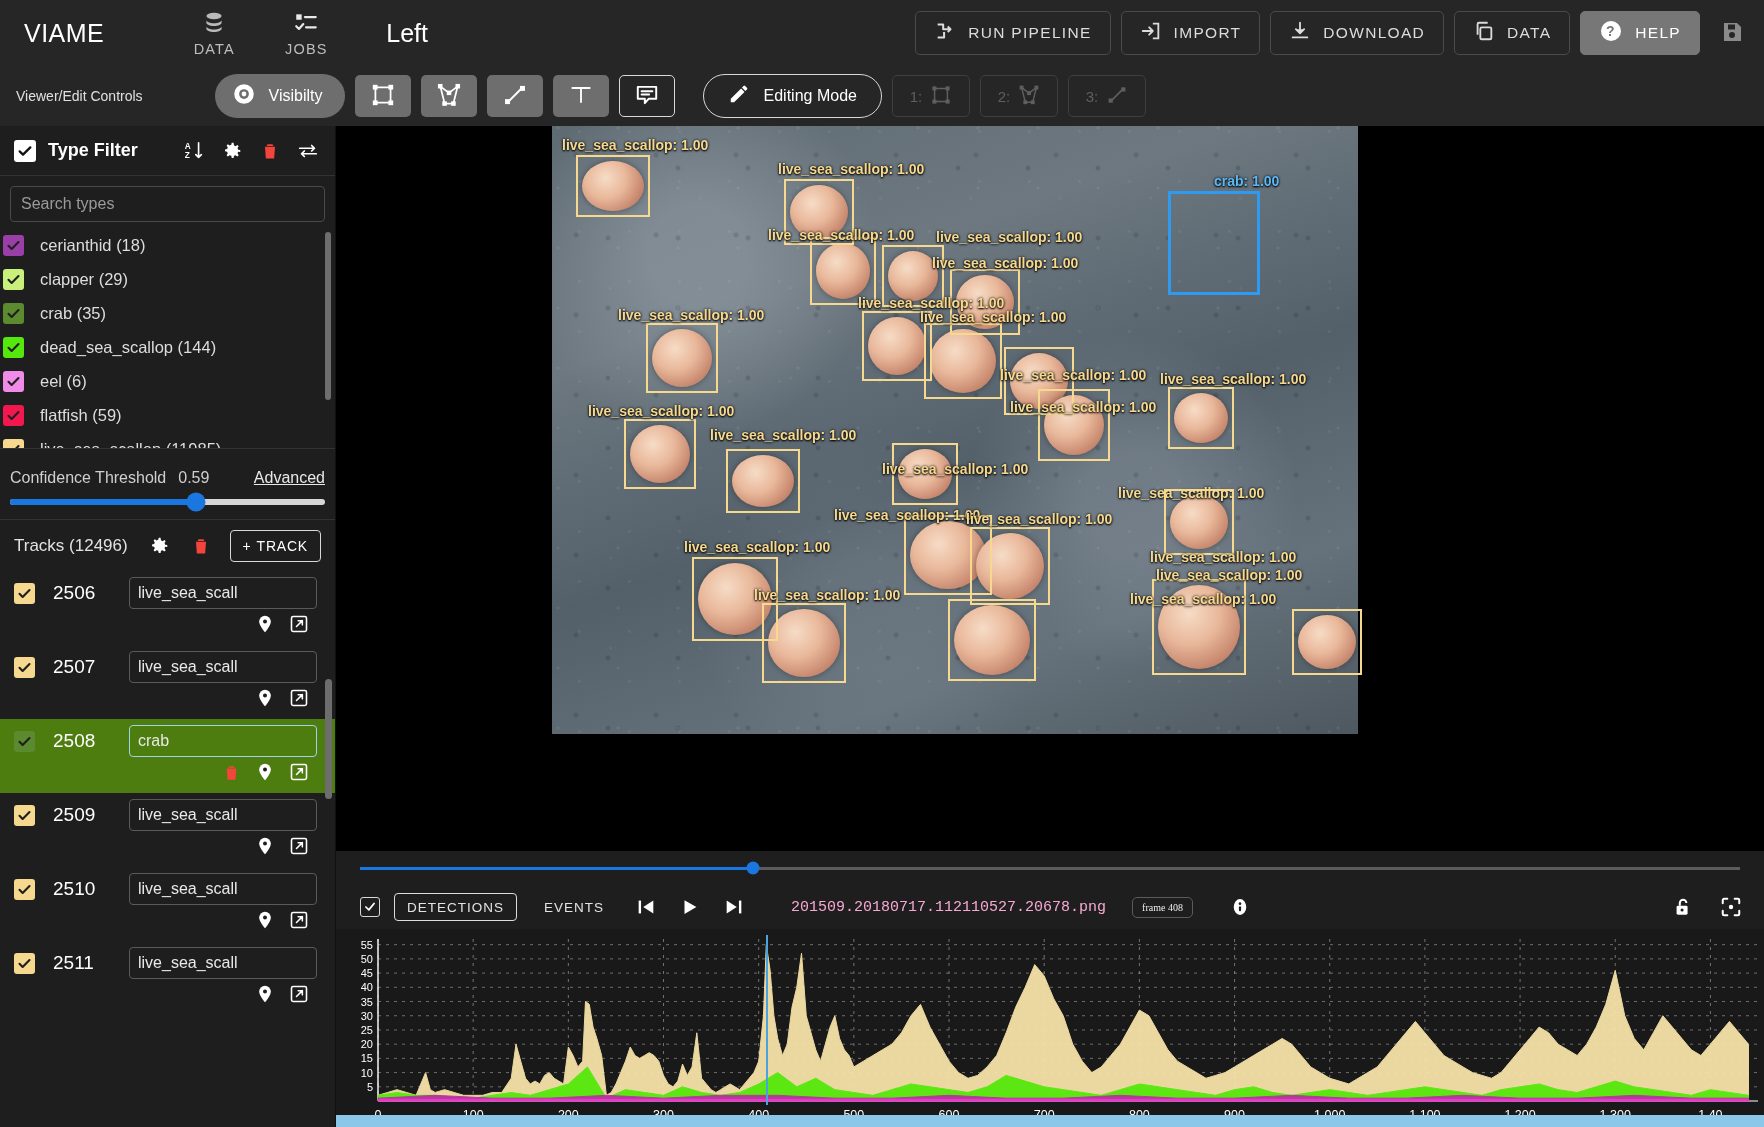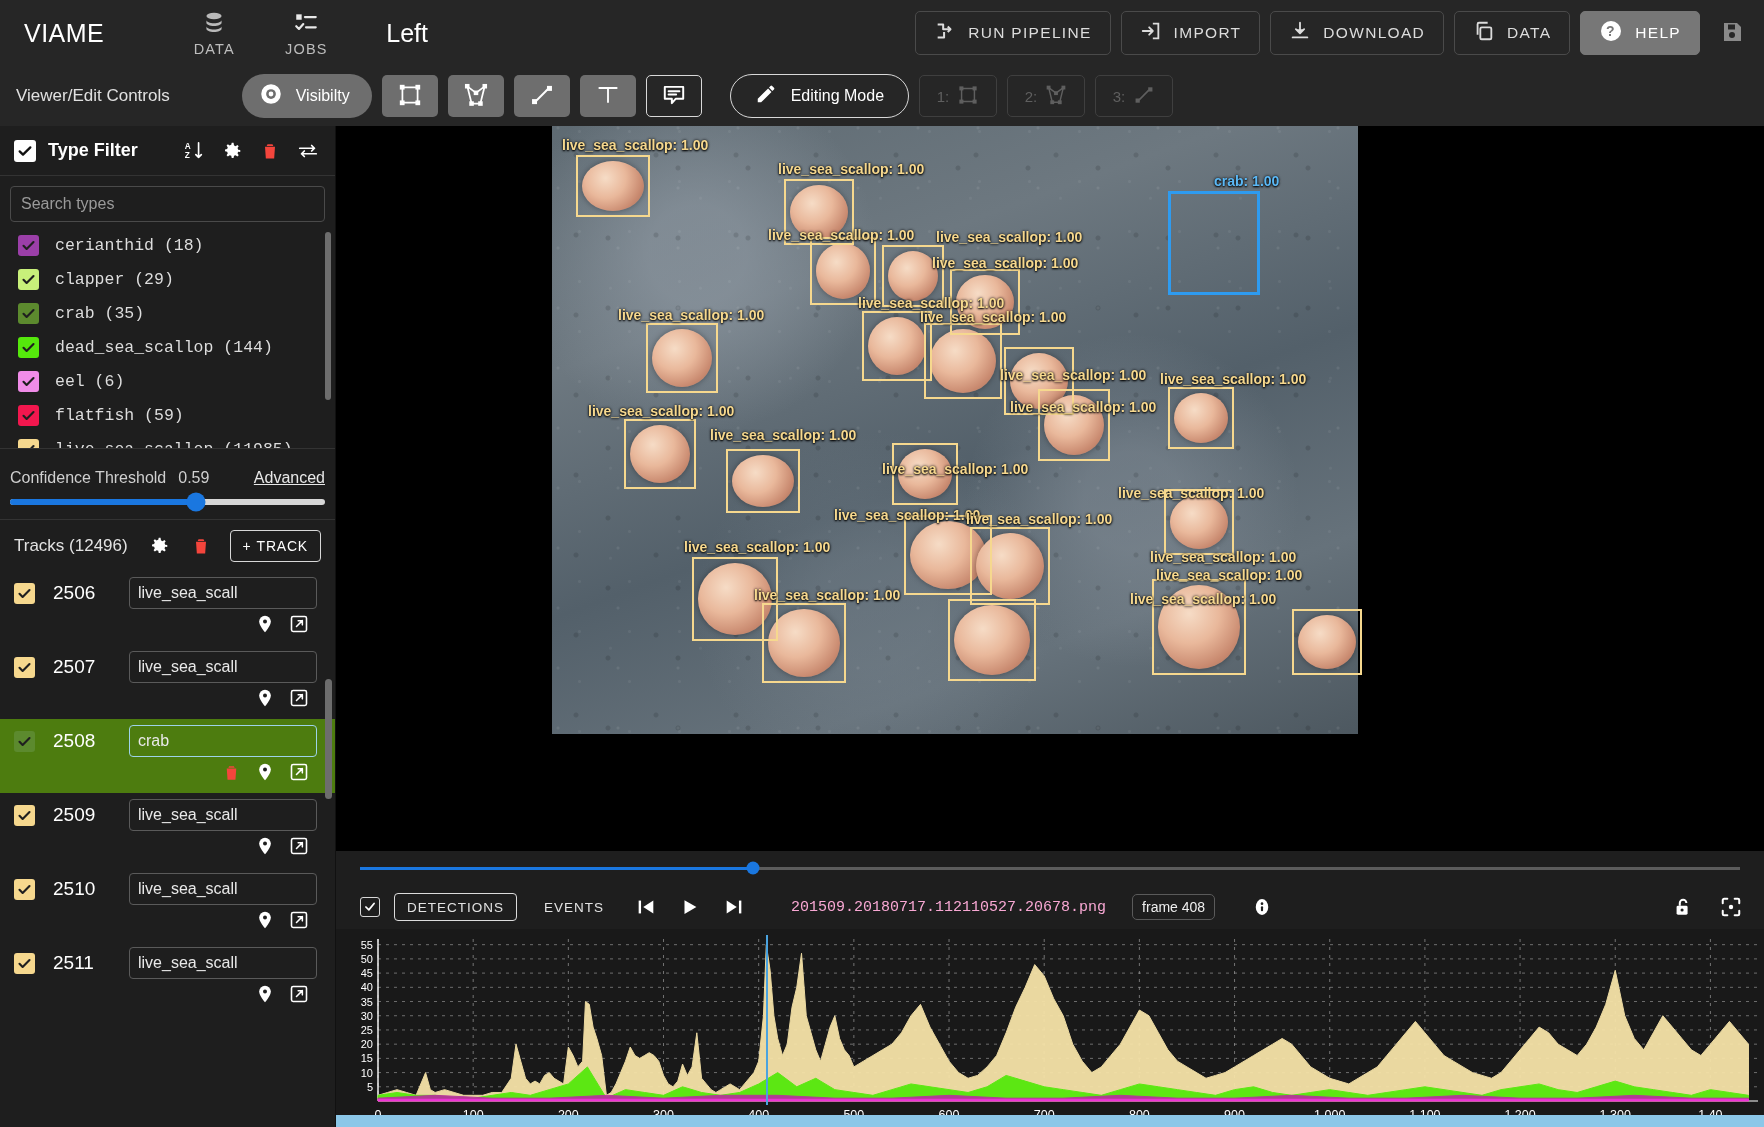--- a/index.html
+++ b/index.html
@@ -35,21 +35,21 @@
   .icon-btn-plain {
     width: 44px; height: 44px; display: flex; align-items: center; justify-content: center;
     background: transparent; border: none; cursor: pointer; color: #8a8a8a;
   }
 
   
   .editbar {
     height: 60px; background: #262626; display: flex; align-items: center;
     padding: 0 0 0 16px; gap: 10px; flex: 0 0 60px;
   }
-  .editbar-label { font-size: 17px; color: #e0e0e0; margin-right: 62px; }
+  .editbar-label { font-size: 14px; color: #e0e0e0; margin-right: 62px; }
   .pill {
     height: 44px; border-radius: 22px; background: #6e6e6e; color: #fff;
     display: flex; align-items: center; gap: 12px; padding: 0 22px 0 16px;
     font-size: 16px; cursor: pointer; border: none;
   }
   .sqbtn {
     width: 56px; height: 42px; border-radius: 5px; background: #6e6e6e;
     display: flex; align-items: center; justify-content: center; cursor: pointer; border: none;
   }
   .sqbtn.outline { background: transparent; border: 1px solid #d8d8d8; }
@@ -83,21 +83,21 @@
   }
   .cb svg { display: block; }
   .hicon { cursor: pointer; display: flex; align-items: center; justify-content: center; width: 26px; height: 26px;}
   .search-wrap { padding: 10px 10px 6px 10px; }
   .search-input {
     width: 100%; height: 36px; background: #1e1e1e; border: 1px solid #4a4a4a; border-radius: 4px;
     color: #cfcfcf; font-size: 16px; padding: 0 10px; font-family: "Liberation Sans", sans-serif;
   }
   .search-input::placeholder { color: #9a9a9a; }
 
-  .type-list { height: 220px; overflow: hidden; position: relative; padding-left: 18px; font-family: Liberation Mono, monospace; }
+  .type-list { height: 220px; overflow: hidden; position: relative; padding-left: 3px; }
   .type-row { display: flex; align-items: center; gap: 16px; height: 34px; cursor: pointer; }
   .type-cb { width: 21px; height: 21px; border-radius: 3px; display: flex; align-items: center; justify-content: center; flex: 0 0 21px; }
   .type-name { font-size: 16.5px; color: #ddd; }
   .type-scroll {
     position: absolute; right: 4px; top: 4px; width: 6px; height: 168px;
     background: #6d6d6d; border-radius: 3px;
   }
 
   .conf-sec { border-top: 1px solid #333; padding: 20px 10px 14px 10px; }
   .conf-row { display: flex; align-items: baseline; gap: 12px; font-size: 16px; color: #cfcfcf; }
@@ -184,21 +184,21 @@
     padding: 0 12px; font-size: 13.5px; letter-spacing: 1px; color: #e3e3e3; cursor: pointer;
   }
   .chip.on { border-color: #dcdcdc; }
   .mini-cb {
     width: 20px; height: 20px; border: 1px solid #d8d8d8; border-radius: 3px;
     display: flex; align-items: center; justify-content: center; cursor: pointer;
   }
   .pbtn { width: 30px; height: 30px; display: flex; align-items: center; justify-content: center; cursor: pointer; }
   .filename { font-family: "Liberation Mono", monospace; font-size: 15px; color: #f9a8d4; margin-left: 28px; }
   .frame-chip {
-    font-family: Liberation Sans, sans-serif; font-size: 14px; color: #eee;
+    font-family: Liberation Serif, serif; font-size: 10px; color: #eee;
     border: 1px solid #5a5a5a; border-radius: 5px; padding: 4px 9px; margin-left: 12px;
   }
   .ctrl-right { margin-left: auto; display: flex; align-items: center; gap: 18px; }
 
   
   .timeline { flex: 0 0 198px; background: #1e1e1e; position: relative; display: flex; }
   .tl-plot { flex: 1 1 auto; position: relative; background: #191919; }
   .tl-svg { position: absolute; inset: 0; }
   .playhead { position: absolute; top: 6px; bottom: 22px; width: 2px; background: #4aa3df; }
   .bottom-strip { position: absolute; left: 336px; right: 0; bottom: 0; height: 12px; background: #8bc7e8; }

